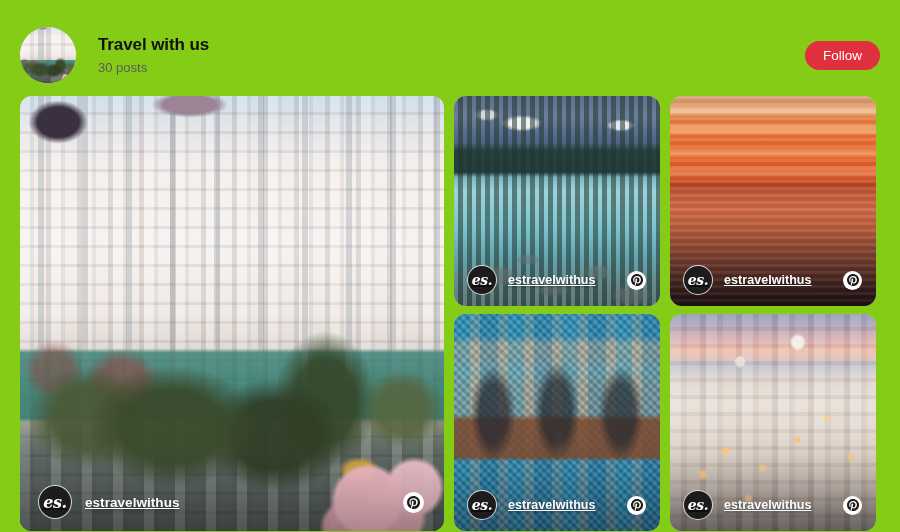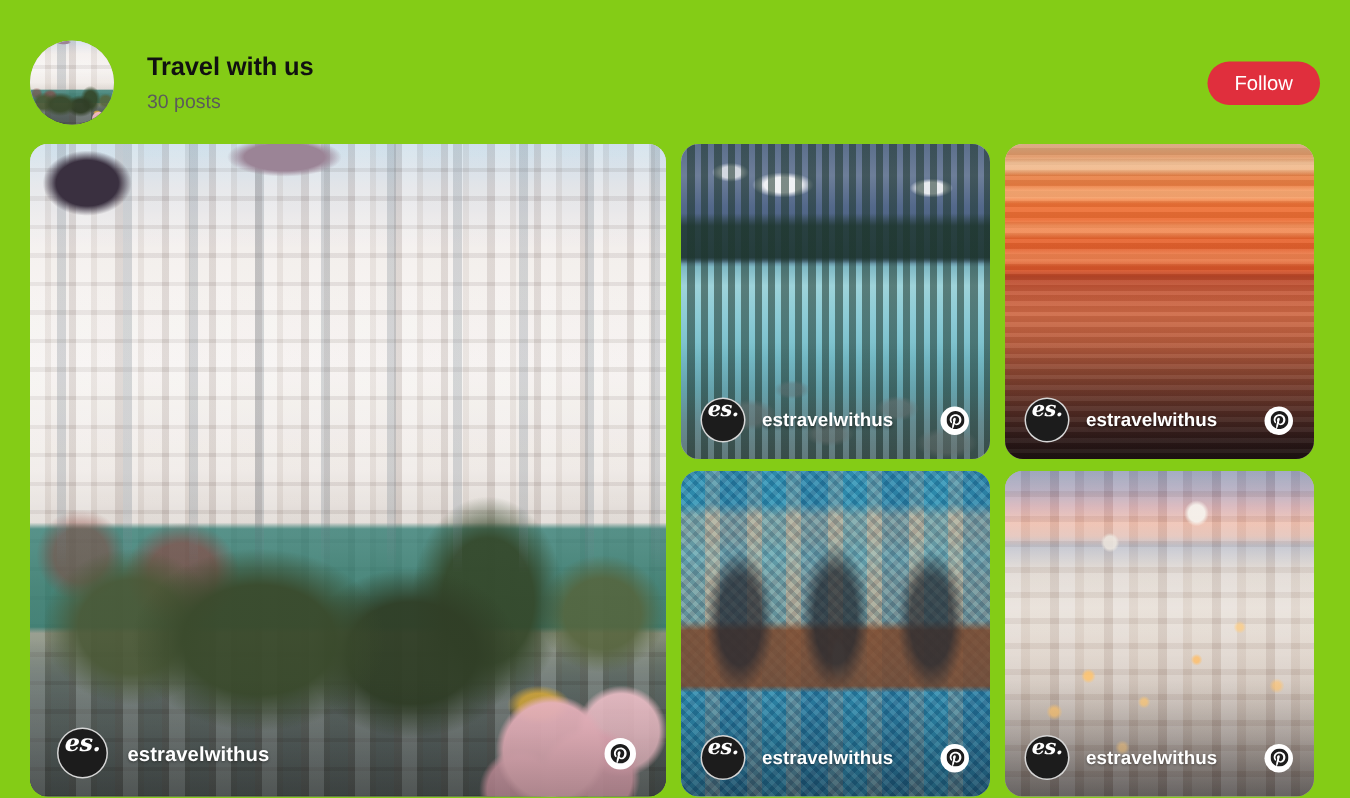--- a/index.html
+++ b/index.html
@@ -121,22 +121,24 @@
     z-index: 5;
   }
   .card.big .wm { padding: 0 20px 0 18px; height: 58px; }
 
   .wm-logo {
     width: 30px; height: 30px;
     border-radius: 50%;
     background: #1c1c1c;
     border: 1.5px solid rgba(255,255,255,.82);
     display: flex;
+    align-items: center;
     justify-content: center;
     flex: 0 0 30px;
+    text-decoration: underline;
   }
   .card.big .wm-logo { width: 34px; height: 34px; flex: 0 0 34px; }
 
   .wm-logo span {
     font-family: "DejaVu Serif", serif;
     font-style: italic;
     font-weight: bold;
     font-size: 14px;
     color: #ffffff;
     letter-spacing: -0.4px;
@@ -145,20 +147,21 @@
   .card.big .wm-logo span { font-size: 16px; }
 
   .wm-name {
     margin-left: 11px;
     color: #ffffff;
     font-size: 12.5px;
     font-weight: bold;
     letter-spacing: 0.05px;
     text-shadow: 0 1px 2px rgba(0,0,0,.45);
     white-space: nowrap;
+    text-decoration: underline;
   }
   .card.big .wm-name { font-size: 13.5px; margin-left: 13px; }
 
   .pin-icon {
     margin-left: auto;
     width: 19px; height: 19px;
     border-radius: 50%;
     background: #ffffff;
     display: flex;
     align-items: center;

